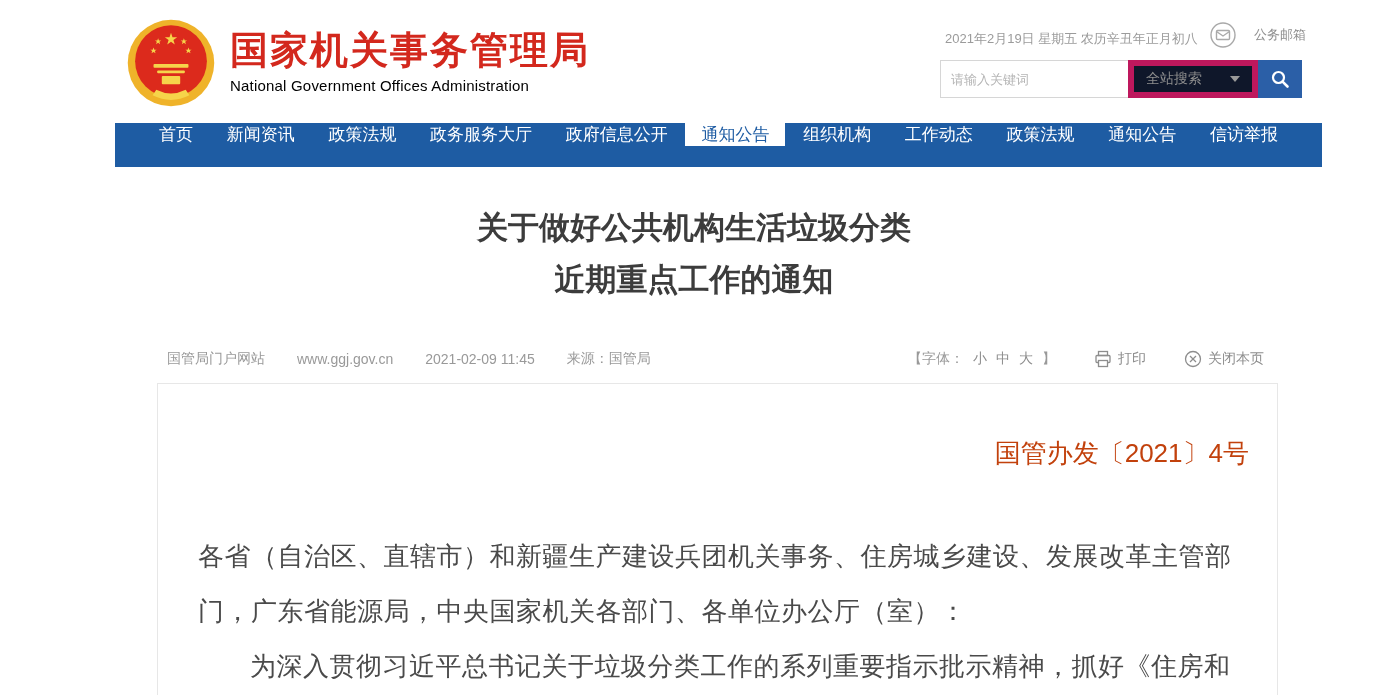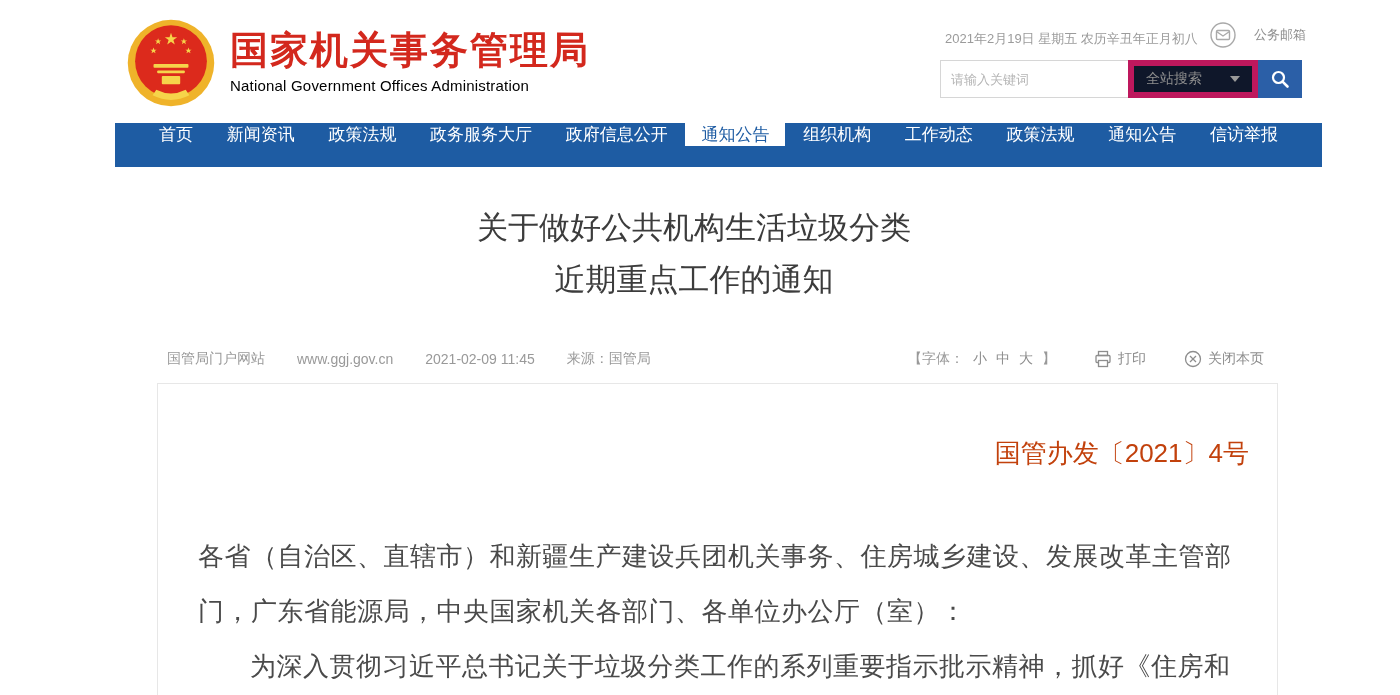--- a/index.html
+++ b/index.html
@@ -33,21 +33,21 @@
 
   
   .nav { position: absolute; left: 115px; top: 123px; width: 1207px; height: 44px; background: #1e5ca3;
     display: flex; align-items: flex-start; justify-content: space-between; padding: 0 28px; }
   .nav-item { display: flex; align-items: center; padding: 0 16px; font-size: 17px; color: #ffffff;
     text-decoration: none; cursor: pointer; white-space: nowrap; }
   .nav-item.active { background: #ffffff; color: #1e5ca3; }
 
   
   .article-title { position: absolute; left: 0; top: 202px; width: 1388px; text-align: center;
-    color: #3c3c3c; font-size: 31px; line-height: 52px; font-weight: 400; }
+    color: #3c3c3c; font-size: 31px; line-height: 52px; font-weight: 700; }
 
   .meta-row { position: absolute; left: 157px; top: 350px; width: 1121px; display: flex;
     justify-content: space-between; align-items: flex-start; font-size: 14px; color: #999; }
   .meta-left { display: flex; gap: 32px; align-items: center; padding-left: 10px; }
   .meta-right { display: flex; gap: 38px; align-items: center; padding-right: 14px; }
   .font-size-group { display: flex; gap: 9px; align-items: center; }
   .font-size-option { cursor: pointer; color: #8d8d8d; }
   .meta-action { display: flex; gap: 6px; align-items: center; cursor: pointer; color: #8d8d8d; }
 
   .content-box { position: absolute; left: 157px; top: 383px; width: 1121px; height: 360px;

